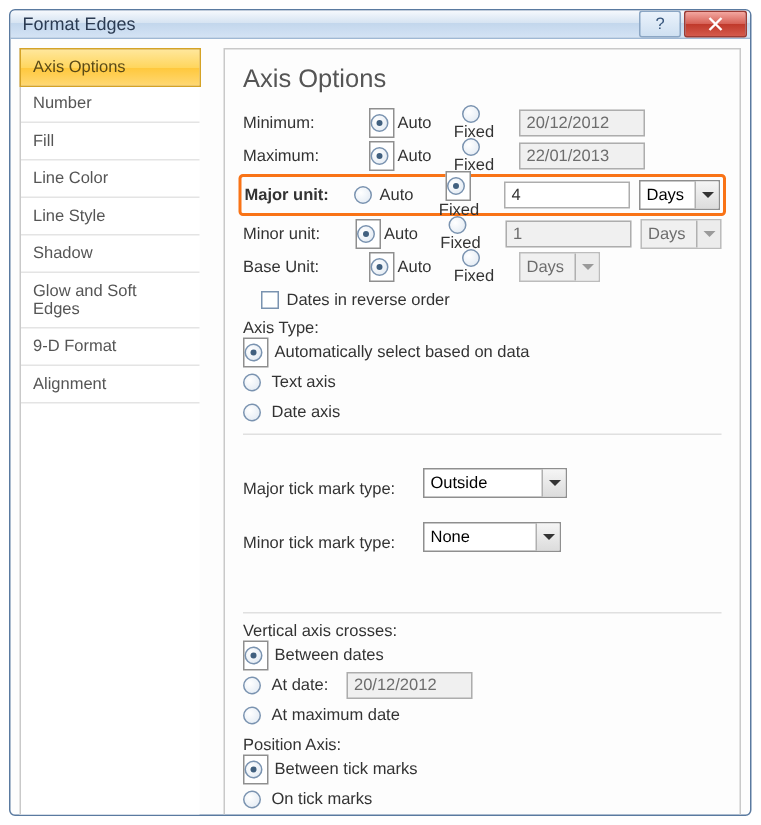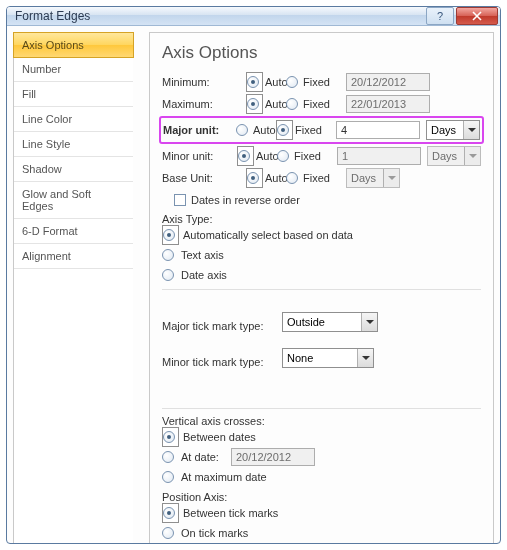--- a/index.html
+++ b/index.html
@@ -139,37 +139,37 @@
     width: 16px; height: 100%;
     border-left: 1px solid #b0b0b0;
     background: linear-gradient(#f5f5f5,#dcdcdc);
     display:flex; align-items:center; justify-content:center;
   }
   .sel.dis { background:#f0f0f0; color:#6d6d6d; border-color:#bcbcbc;}
   .sel.dis .sbtn { background:#ececec;}
   .chev { width:0;height:0;border-left:4px solid transparent;border-right:4px solid transparent;border-top:4px solid #333;}
   .sel.dis .chev { border-top-color:#9a9a9a;}
   .hl-box {
-    border: 2px solid #d946ef;
+    border: 2px solid #f97316;
     border-radius: 3px;
     padding: 1px 2px;
     margin: 1px -3px;
   }
   .check {
     width:12px; height:12px;
     border:1px solid #7a93b0;
     background:#fff;
     margin-right:5px;
     display:inline-block;
     vertical-align:middle;
   }
   .hr { border-top:1px solid #e0e0e0; margin:4px 0 6px 0;}
   .ugrp { display:flex; align-items:center;}
   .ugrp .opt { display:flex; align-items:center; width:56px;padding-left:16px;}
-  .ugrp .optw { display:flex; align-items:center; width:60px;}
+  .ugrp .optw { display:flex; align-items:center; width:60px;flex-direction:column;}
   .simple-row { display:flex; align-items:flex-end; height:24px;margin-top:12px;}
   .simple-row .slabel { width:120px;}
   .rad-line { display:flex; align-items:center; height:20px; padding-left:0;}
   .rad-line .radio { margin-right:4px;}
   .plain { color:#333;}
   .footer {
     height: 38px;
     display:flex;
     justify-content:flex-end;
     align-items:center;
@@ -203,21 +203,21 @@
 
   <div class="body">
     <div class="sidebar">
       <div class="sidebar-item active"><span>Axis Options</span></div>
       <div class="sidebar-item"><span>Number</span></div>
       <div class="sidebar-item"><span>Fill</span></div>
       <div class="sidebar-item"><span>Line Color</span></div>
       <div class="sidebar-item"><span>Line Style</span></div>
       <div class="sidebar-item"><span>Shadow</span></div>
       <div class="sidebar-item"><span>Glow and Soft Edges</span></div>
-      <div class="sidebar-item"><span>6-D Format</span></div>
+      <div class="sidebar-item"><span>9-D Format</span></div>
       <div class="sidebar-item"><span>Alignment</span></div>
     </div>
 
     <div class="panel">
       <h1>Axis Options</h1>
 
       <div class="row">
         <span class="lbl-norm">Minimum:</span>
         <div class="ugrp">
           <span class="opt">

